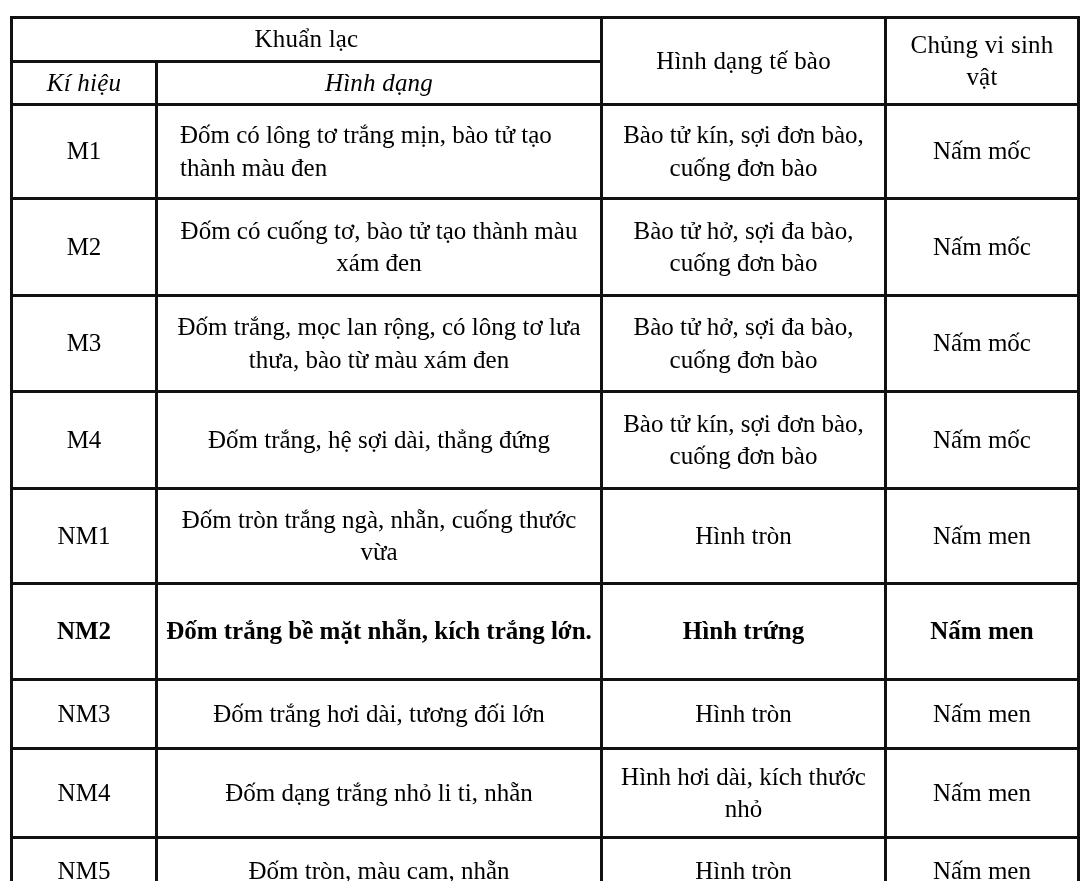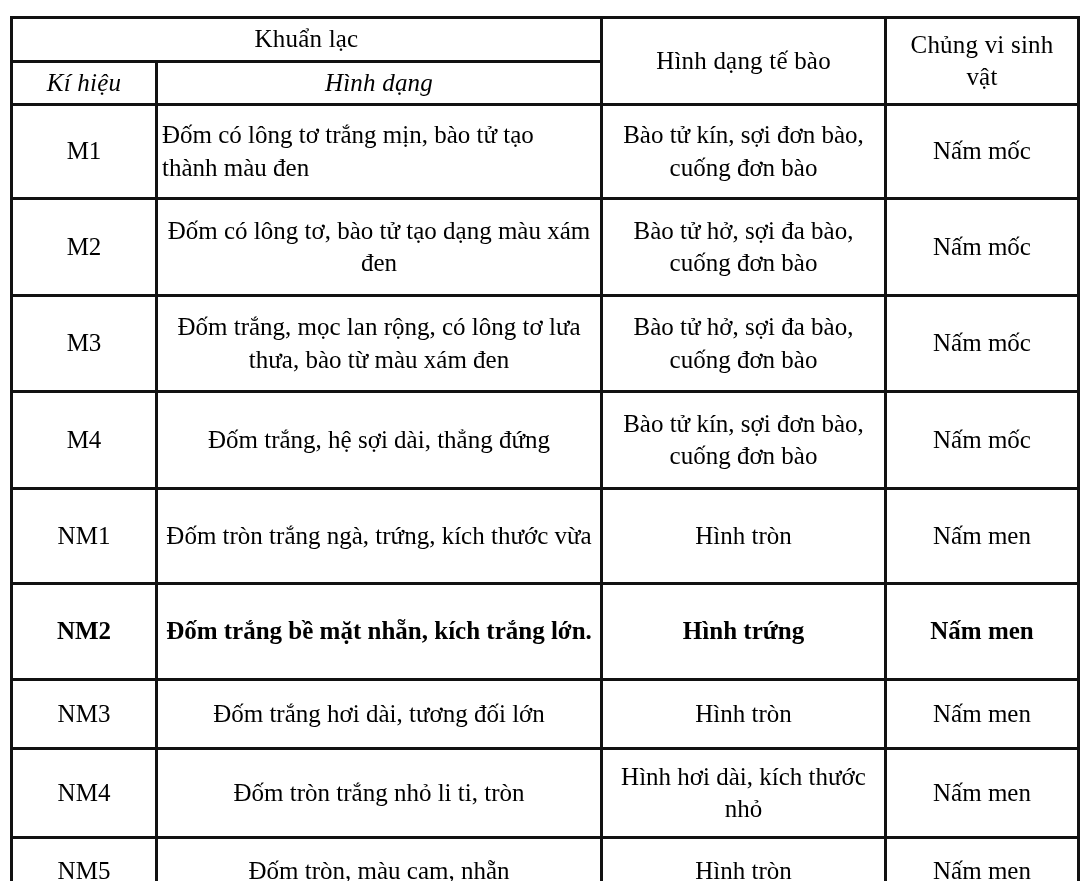--- a/index.html
+++ b/index.html
@@ -93,21 +93,21 @@
     padding-left: 10px;
     padding-right: 10px;
   }
   td.strain {
     font-size: 25px;
   }
 
   
   tr.row-m1 td.shape {
     text-align: left;
-    padding-left: 4px;
+    padding-left: 22px;
   }
 
   
   tr.row-m1  td { height: 83px; }
   tr.row-m2  td { height: 86px; }
   tr.row-m3  td { height: 85px; }
   tr.row-m4  td { height: 86px; }
   tr.row-nm1 td { height: 84px; }
   tr.row-nm2 td { height: 85px; font-weight: bold; }
   tr.row-nm3 td { height: 58px; }
@@ -141,57 +141,57 @@
 
     <tbody>
       <tr class="row-m1">
         <td class="symbol">M1</td>
         <td class="shape">Đốm có lông tơ trắng mịn, bào tử tạo thành màu đen</td>
         <td class="cell">Bào tử kín, sợi đơn bào, cuống đơn bào</td>
         <td class="strain">Nấm mốc</td>
       </tr>
       <tr class="row-m2">
         <td class="symbol">M2</td>
-        <td class="shape">Đốm có lông tơ, bào tử tạo dạng màu xám đen</td>
+        <td class="shape">Đốm có cuống tơ, bào tử tạo thành màu xám đen</td>
         <td class="cell">Bào tử hở, sợi đa bào, cuống đơn bào</td>
         <td class="strain">Nấm mốc</td>
       </tr>
       <tr class="row-m3">
         <td class="symbol">M3</td>
         <td class="shape">Đốm trắng, mọc lan rộng, có lông tơ lưa thưa, bào từ màu xám đen</td>
         <td class="cell">Bào tử hở, sợi đa bào, cuống đơn bào</td>
         <td class="strain">Nấm mốc</td>
       </tr>
       <tr class="row-m4">
         <td class="symbol">M4</td>
         <td class="shape">Đốm trắng, hệ sợi dài, thẳng đứng</td>
         <td class="cell">Bào tử kín, sợi đơn bào, cuống đơn bào</td>
         <td class="strain">Nấm mốc</td>
       </tr>
       <tr class="row-nm1">
         <td class="symbol">NM1</td>
-        <td class="shape">Đốm tròn trắng ngà, trứng, kích thước vừa</td>
+        <td class="shape">Đốm tròn trắng ngà, nhẵn, cuống thước vừa</td>
         <td class="cell">Hình tròn</td>
         <td class="strain">Nấm men</td>
       </tr>
       <tr class="row-nm2">
         <td class="symbol">NM2</td>
         <td class="shape">Đốm trắng bề mặt nhẵn, kích trắng lớn.</td>
         <td class="cell">Hình trứng</td>
         <td class="strain">Nấm men</td>
       </tr>
       <tr class="row-nm3">
         <td class="symbol">NM3</td>
         <td class="shape">Đốm trắng hơi dài, tương đối lớn</td>
         <td class="cell">Hình tròn</td>
         <td class="strain">Nấm men</td>
       </tr>
       <tr class="row-nm4">
         <td class="symbol">NM4</td>
-        <td class="shape">Đốm tròn trắng nhỏ li ti, tròn</td>
+        <td class="shape">Đốm dạng trắng nhỏ li ti, nhẵn</td>
         <td class="cell">Hình hơi dài, kích thước nhỏ</td>
         <td class="strain">Nấm men</td>
       </tr>
       <tr class="row-nm5">
         <td class="symbol">NM5</td>
         <td class="shape">Đốm tròn, màu cam, nhẵn</td>
         <td class="cell">Hình tròn</td>
         <td class="strain">Nấm men</td>
       </tr>
     </tbody>

